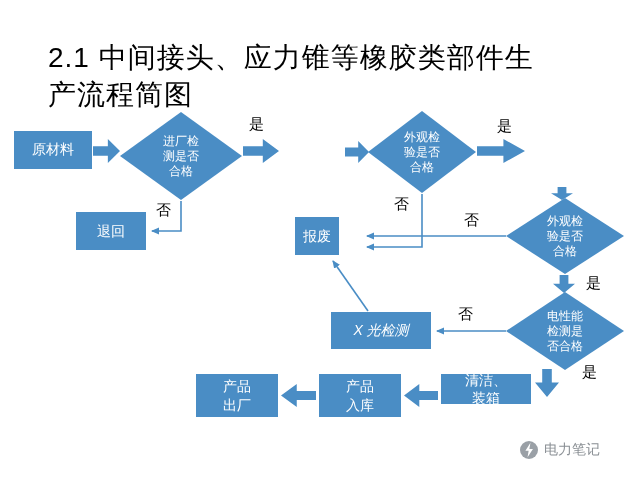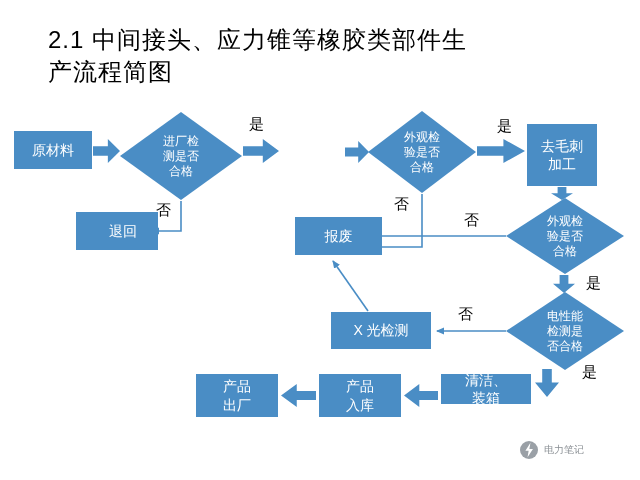--- a/index.html
+++ b/index.html
@@ -2,22 +2,22 @@
 <html><head>
 <meta charset="utf-8">
 <style>
   html,body{margin:0;padding:0;background:#ffffff;}
   .canvas{
     position:relative;width:640px;height:480px;margin:0 auto;
     background:#ffffff;overflow:hidden;
     font-family:"Liberation Sans","DejaVu Sans",sans-serif;
   }
   .title{
-    position:absolute;left:48px;top:24px;width:560px;
-    font-size:24px;line-height:1.32;color:#000;
+    position:absolute;left:48px;top:40px;width:560px;
+    font-size:28px;line-height:1.32;color:#000;
     white-space:pre-line;letter-spacing:1px;
   }
   .rect-node{
     position:absolute;background:#4a8dc5;color:#fff;
     display:flex;align-items:center;justify-content:center;
     text-align:center;font-size:14px;line-height:1.3;
     white-space:pre-line;
   }
   .diamond-node{
     position:absolute;background:#4a8dc5;color:#fff;
@@ -29,21 +29,21 @@
   .blk{position:absolute;background:#4a8dc5;}
   .arr-r{clip-path:polygon(0 30%,55% 30%,55% 0,100% 50%,55% 100%,55% 70%,0 70%);}
   .arr-l{clip-path:polygon(100% 30%,45% 30%,45% 0,0 50%,45% 100%,45% 70%,100% 70%);}
   .arr-d{clip-path:polygon(30% 0,70% 0,70% 48%,100% 48%,50% 100%,0 48%,30% 48%);}
   .branch-label{
     position:absolute;color:#000;font-size:15px;line-height:1;
   }
   .connectors{position:absolute;left:0;top:0;pointer-events:none;}
   .watermark{
     position:absolute;left:520px;top:441px;display:flex;align-items:center;gap:6px;
-    color:#8a8f94;font-size:10px;
+    color:#8a8f94;font-size:14px;
   }
   .wm-icon{
     width:18px;height:18px;border-radius:50%;background:#9aa0a6;position:relative;flex:0 0 auto;
   }
   .wm-icon::after{
     content:"";position:absolute;left:0;top:0;width:18px;height:18px;background:#ffffff;
     clip-path:polygon(58% 10%,30% 54%,48% 54%,42% 90%,72% 44%,52% 44%);
   }
 </style>
 </head>
@@ -60,47 +60,45 @@
     <polyline points="181,201 181,231 152,231" fill="none" stroke="#4a8dc5" stroke-width="1.6" marker-end="url(#ah)"></polyline>
     <polyline points="422,194 422,247 367,247" fill="none" stroke="#4a8dc5" stroke-width="1.6" marker-end="url(#ah)"></polyline>
     <line x1="506" y1="236" x2="367" y2="236" stroke="#4a8dc5" stroke-width="1.6" marker-end="url(#ah)"></line>
     <line x1="506" y1="331" x2="437" y2="331" stroke="#4a8dc5" stroke-width="1.6" marker-end="url(#ah)"></line>
     <line x1="368" y1="311" x2="333" y2="261" stroke="#4a8dc5" stroke-width="1.6" marker-end="url(#ah)"></line>
   </svg>
 
   <div class="title">2.1 中间接头、应力锥等橡胶类部件生
 产流程简图</div>
 
-  <div class="rect-node" style="left:14px;top:131px;width:78px;height:38px;">原材料</div>
+  <div class="rect-node" style="left:14px;top:131px;width:78px;height:38px;font-family:Liberation Mono, monospace;">原材料</div>
 
   <div class="diamond-node" style="left:120px;top:112px;width:122px;height:88px;">进厂检
 测是否
 合格</div>
 
-  <div class="rect-node" style="left:76px;top:212px;width:70px;height:38px;padding-left:12px;">退回</div>
+  <div class="rect-node" style="left:76px;top:212px;width:70px;height:38px;">退回</div>
 
 
   <div class="diamond-node" style="left:368px;top:111px;width:108px;height:82px;">外观检
 验是否
 合格</div>
 
-  <div class="rect-node" style="left:527px;top:124px;width:70px;height:62px;">去毛刺
-加工</div>
 
   <div class="diamond-node" style="left:506px;top:198px;width:118px;height:76px;">外观检
 验是否
 合格</div>
 
-  <div class="rect-node" style="left:295px;top:217px;width:87px;height:38px;">报废</div>
+  <div class="rect-node" style="left:295px;top:217px;width:44px;height:38px;">报废</div>
 
   <div class="diamond-node" style="left:506px;top:292px;width:118px;height:78px;">电性能
 检测是
 否合格</div>
 
-  <div class="rect-node" style="left:331px;top:312px;width:100px;height:37px;">X 光检测</div>
+  <div class="rect-node" style="left:331px;top:312px;width:100px;height:37px;font-style:italic;">X 光检测</div>
 
   <div class="rect-node" style="left:441px;top:374px;width:90px;height:30px;">清洁、
 装箱</div>
 
   <div class="rect-node" style="left:319px;top:374px;width:82px;height:43px;">产品
 入库</div>
 
   <div class="rect-node" style="left:196px;top:374px;width:82px;height:43px;">产品
 出厂</div>
 

